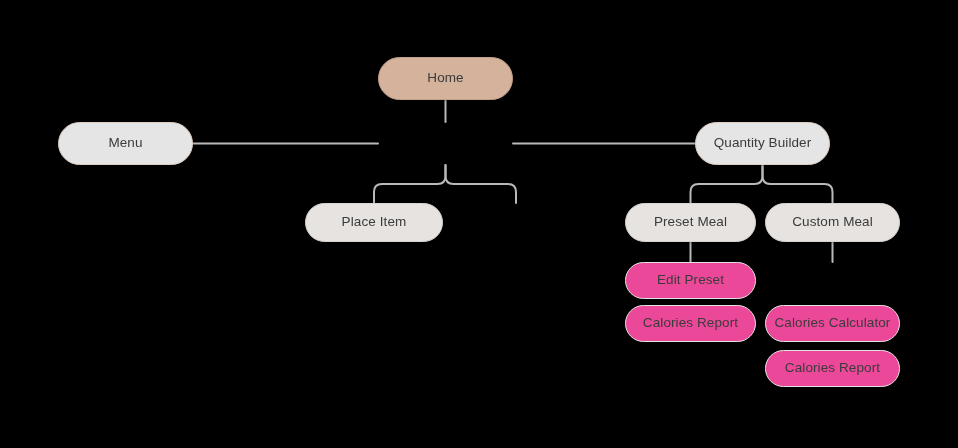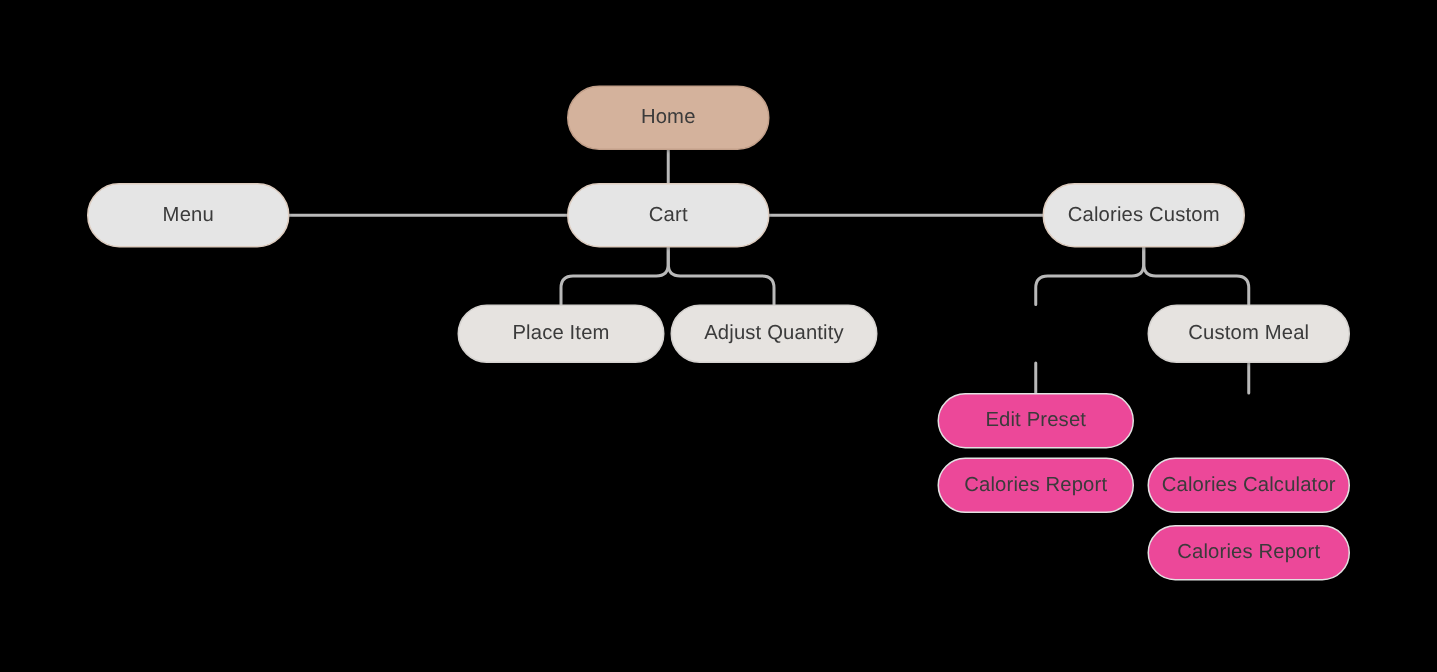--- a/index.html
+++ b/index.html
@@ -91,36 +91,33 @@
   </svg>
 
   <div class="node root" style="left:378px;top:57px;width:135px;height:43px;">
     <span class="label">Home</span>
   </div>
 
   <div class="node primary" style="left:58px;top:122px;width:135px;height:43px;">
     <span class="label">Menu</span>
   </div>
 
-  <div class="node primary" style="left:378px;top:122px;width:135px;height:43px;">
-    <span class="label">Cart</span>
-  </div>
 
   <div class="node primary" style="left:695px;top:122px;width:135px;height:43px;">
-    <span class="label">Calories Custom</span>
+    <span class="label">Quantity Builder</span>
   </div>
 
   <div class="node section" style="left:305px;top:203px;width:138px;height:39px;">
     <span class="label">Place Item</span>
   </div>
 
-  <div class="node section" style="left:447px;top:203px;width:138px;height:39px;">
-    <span class="label">Adjust Quantity</span>
+
+  <div class="node section" style="left:625px;top:203px;width:131px;height:39px;">
+    <span class="label">Preset Meal</span>
   </div>
-
 
   <div class="node section" style="left:765px;top:203px;width:135px;height:39px;justify-content:center;">
     <span class="label">Custom Meal</span>
   </div>
 
   <div class="node leaf" style="left:625px;top:262px;width:131px;height:37px;">
     <span class="label">Edit Preset</span>
   </div>
 
   <div class="node leaf" style="left:625px;top:305px;width:131px;height:37px;">

